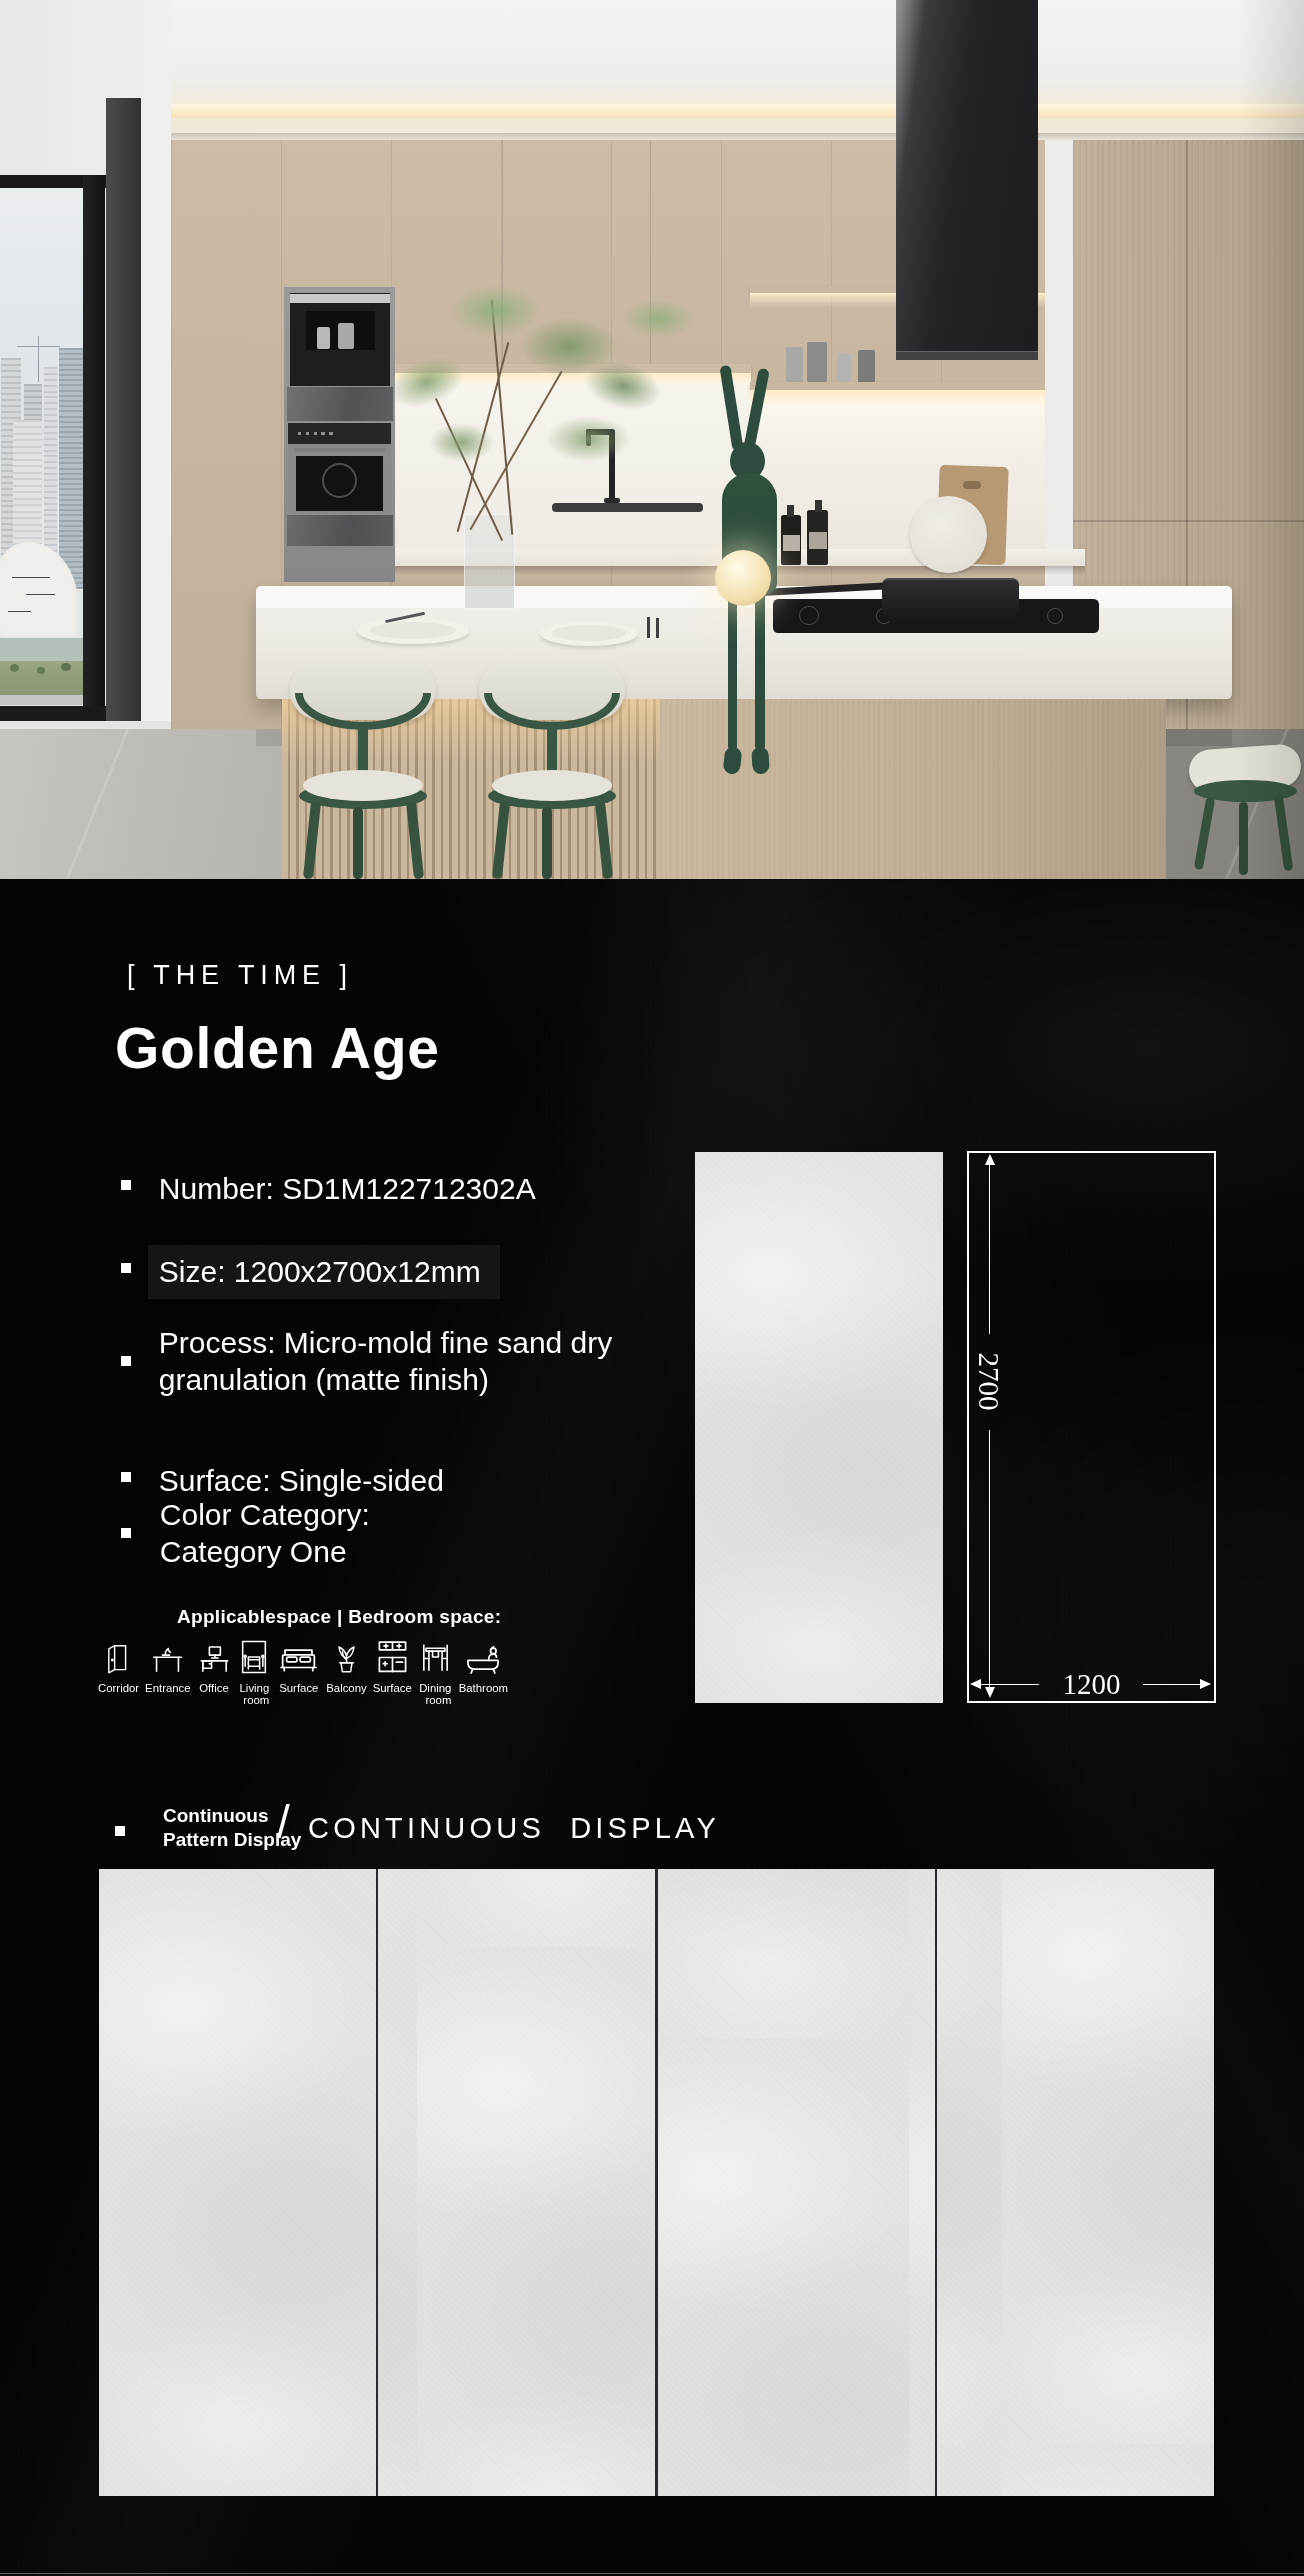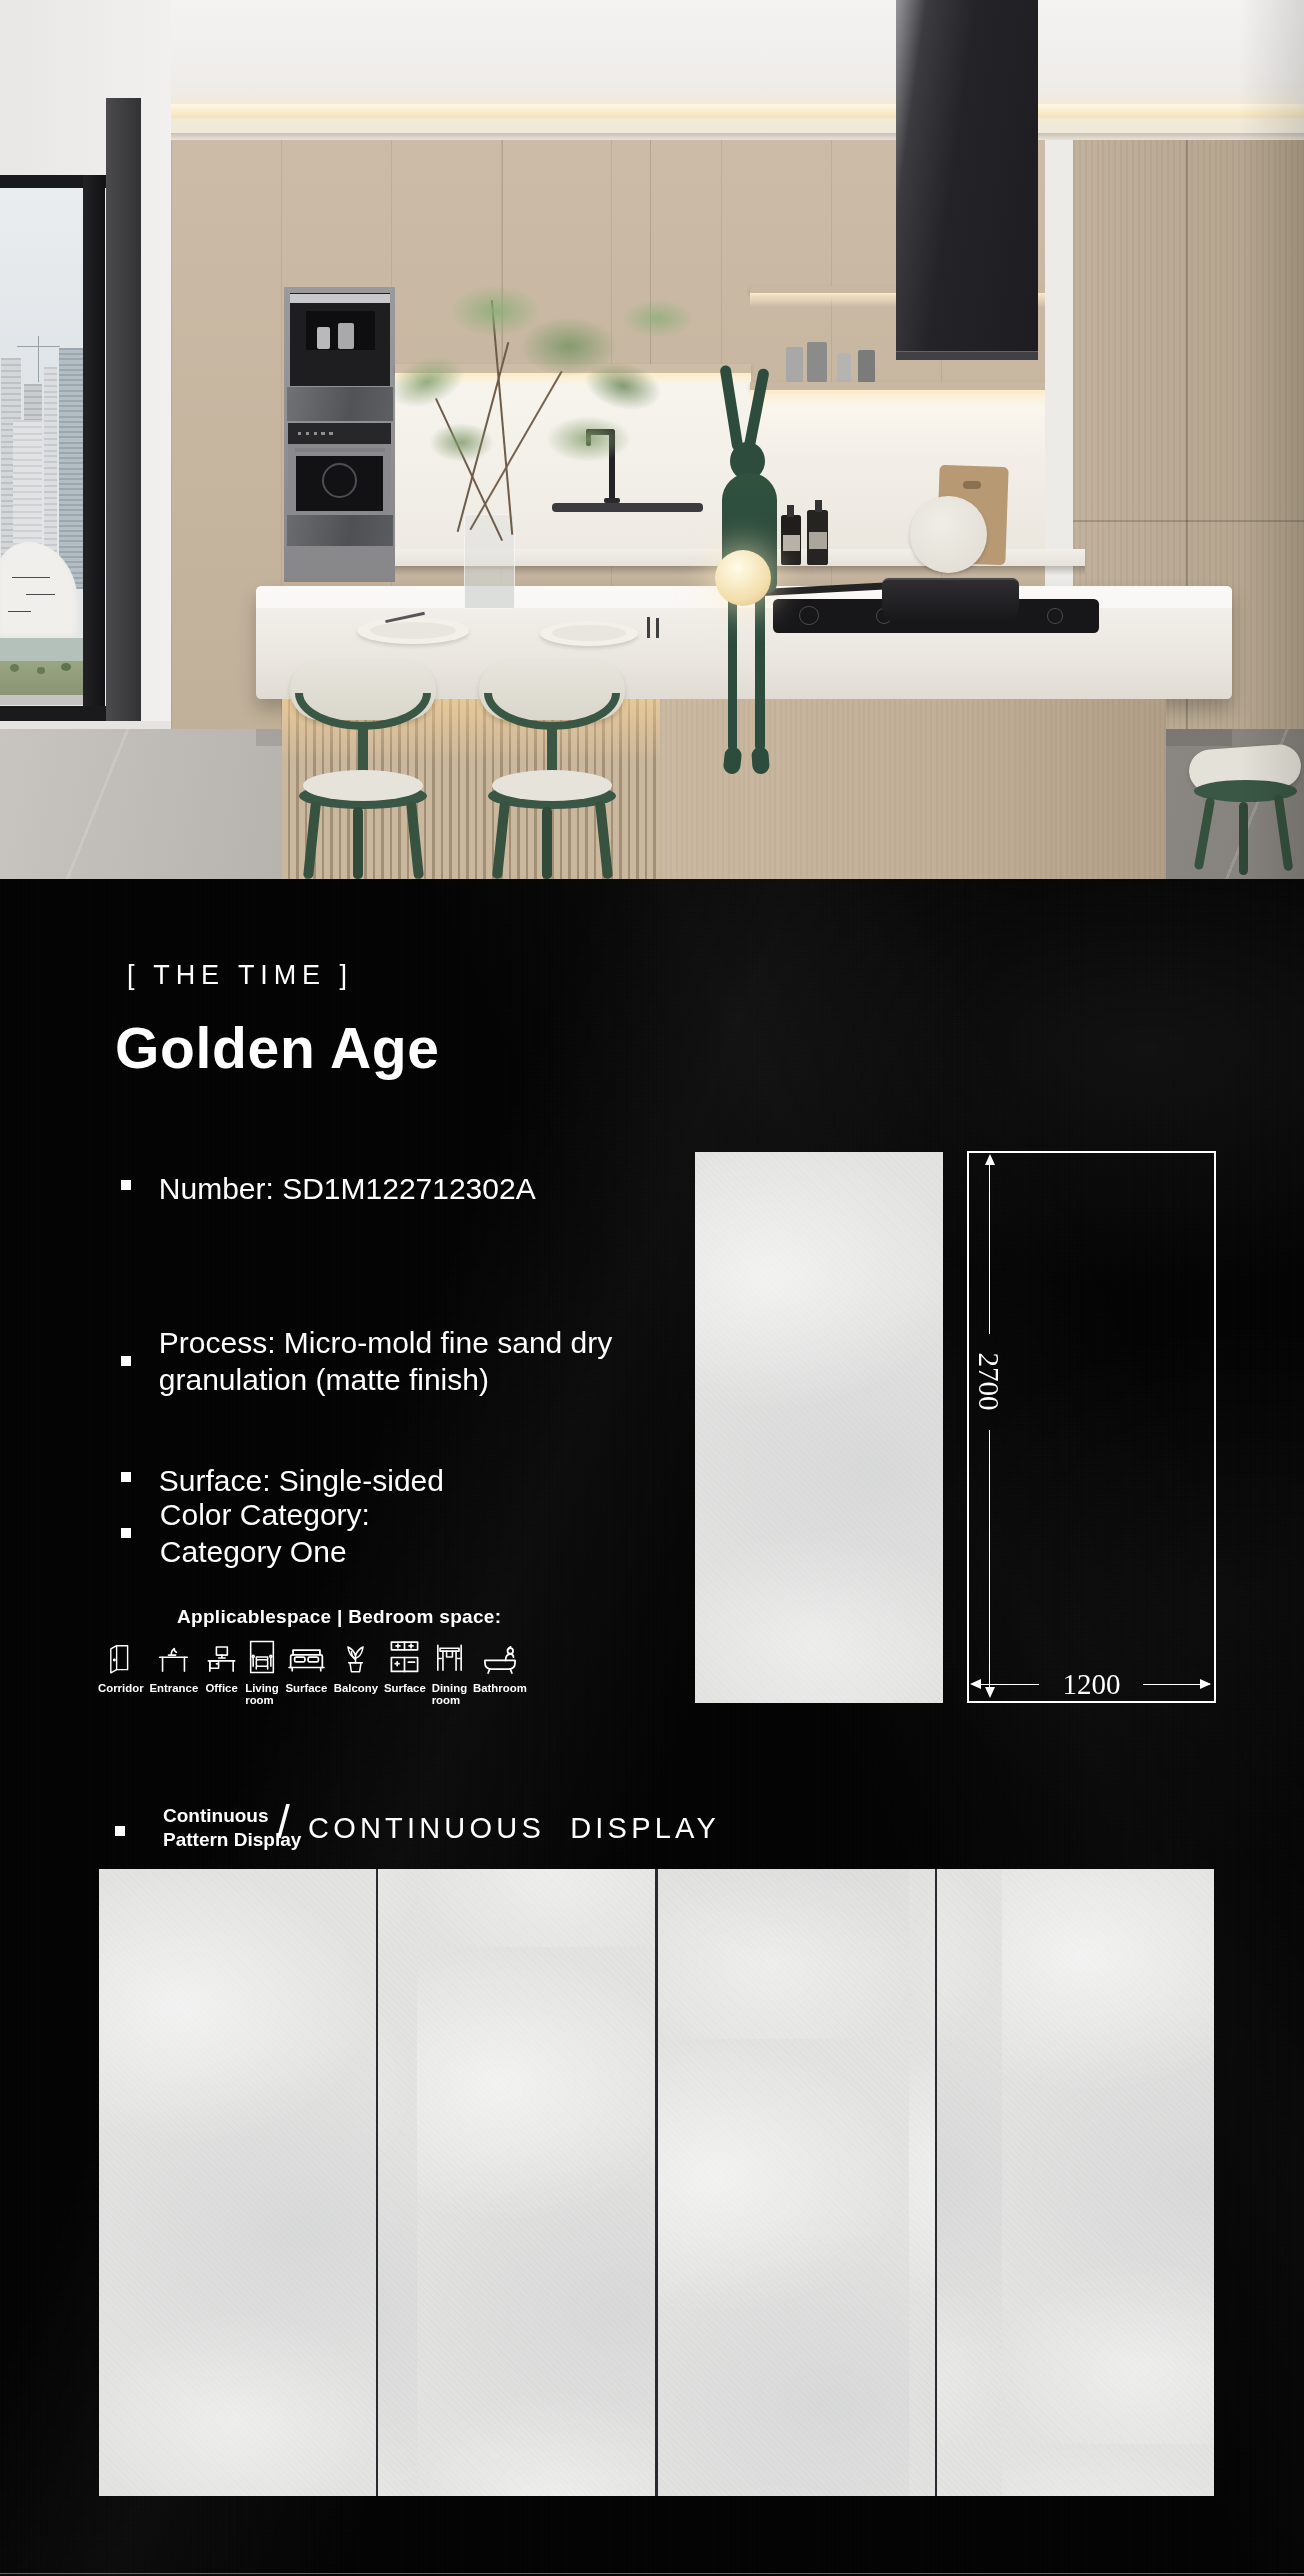--- a/index.html
+++ b/index.html
@@ -25,21 +25,21 @@
   .title{left:115px;top:1015px;font-size:57px;font-weight:700;letter-spacing:0.7px;color:#fff;}
   .spec{position:absolute;left:121px;display:flex;gap:28px;align-items:flex-start;}
   .sq{flex:0 0 auto;width:9.8px;height:9.8px;background:#fff;margin-top:10.4px;}
   .spec.mid .sq{align-self:center;margin-top:0;}
   .spec-text{font-size:30px;font-weight:400;line-height:37px;color:#fff;}
   .spec.hl .spec-text{background:#151515;padding:7.8px 19.6px 9px 10.4px;margin:-7.8px 0 0 -10.4px;}
   .sp-head{left:177px;top:1606px;font-size:19px;font-weight:700;letter-spacing:0.3px;}
   .sp-row{left:98px;top:1637px;width:515px;display:flex;gap:5.9px;align-items:flex-start;}
   .sp-item{display:flex;flex-direction:column;align-items:center;}
   .sp-icn{height:40px;display:flex;align-items:flex-end;justify-content:center;}
-  .sp-lab{margin-top:4.6px;font-size:11.4px;font-weight:700;line-height:12.4px;text-align:left;}
+  .sp-lab{margin-top:4.6px;font-size:11.4px;font-weight:400;line-height:12.4px;text-align:right;}
 
   
   .tile-surface{background:
       radial-gradient(274px 196px at 30% 22%, rgba(255,255,255,0.55), transparent 70%),
       radial-gradient(339px 261px at 72% 58%, rgba(188,190,192,0.28), transparent 72%),
       radial-gradient(209px 157px at 50% 88%, rgba(255,255,255,0.4), transparent 70%),
       repeating-linear-gradient(45deg, rgba(160,162,164,0.05) 0 1.3px, transparent 1.3px 4.6px),
       #e3e3e2;}
   .swatch{left:695px;top:1152px;width:248px;height:551px;}
   .dimbox{left:967px;top:1151px;width:249px;height:552px;border:2px solid #fff;box-sizing:border-box;}
@@ -251,20 +251,24 @@
   <div class="abs noise"></div>
 
   <div class="abs logo">[ THE TIME ]</div>
   <div class="abs title">Golden Age</div>
 
   <div class="abs" style="left:0;top:0;width:0;height:0;"></div>
   <div class="spec" style="top:1170px;">
     <span class="sq"></span>
     <span class="spec-text pre">Number: SD1M122712302A</span>
   </div>
+  <div class="spec hl" style="top:1253px;">
+    <span class="sq"></span>
+    <span class="spec-text pre">Size: 1200x2700x12mm</span>
+  </div>
   <div class="spec mid" style="top:1324px;">
     <span class="sq"></span>
     <span class="spec-text pre">Process: Micro-mold fine sand dry
 granulation (matte finish)</span>
   </div>
   <div class="spec" style="top:1462px;">
     <span class="sq"></span>
     <span class="spec-text pre">Surface: Single-sided</span>
   </div>
   <div class="spec mid" style="top:1496px;gap:29px;">

